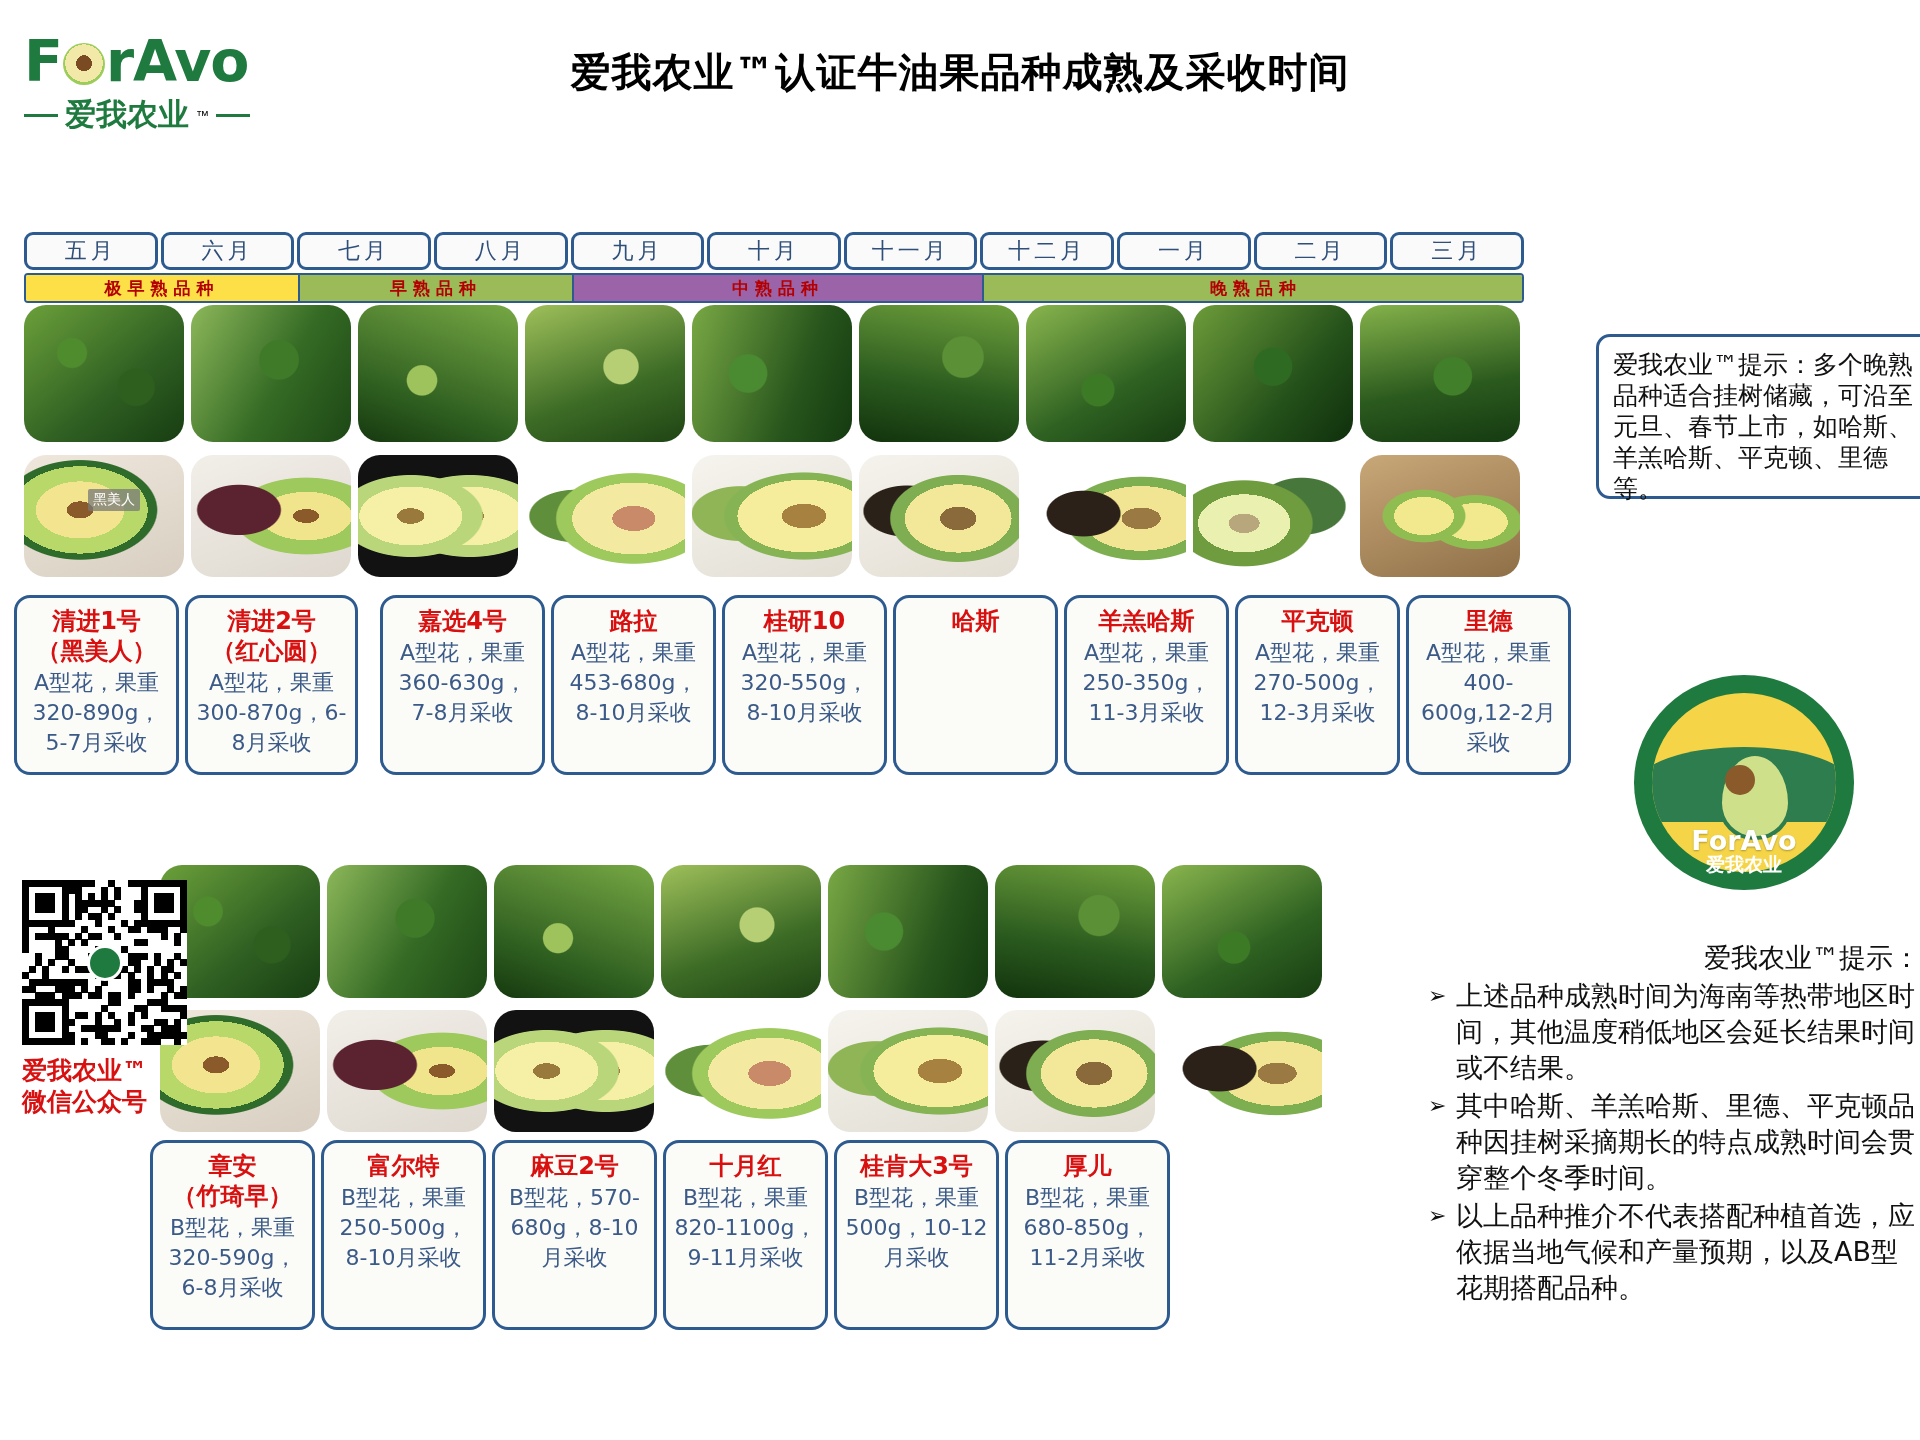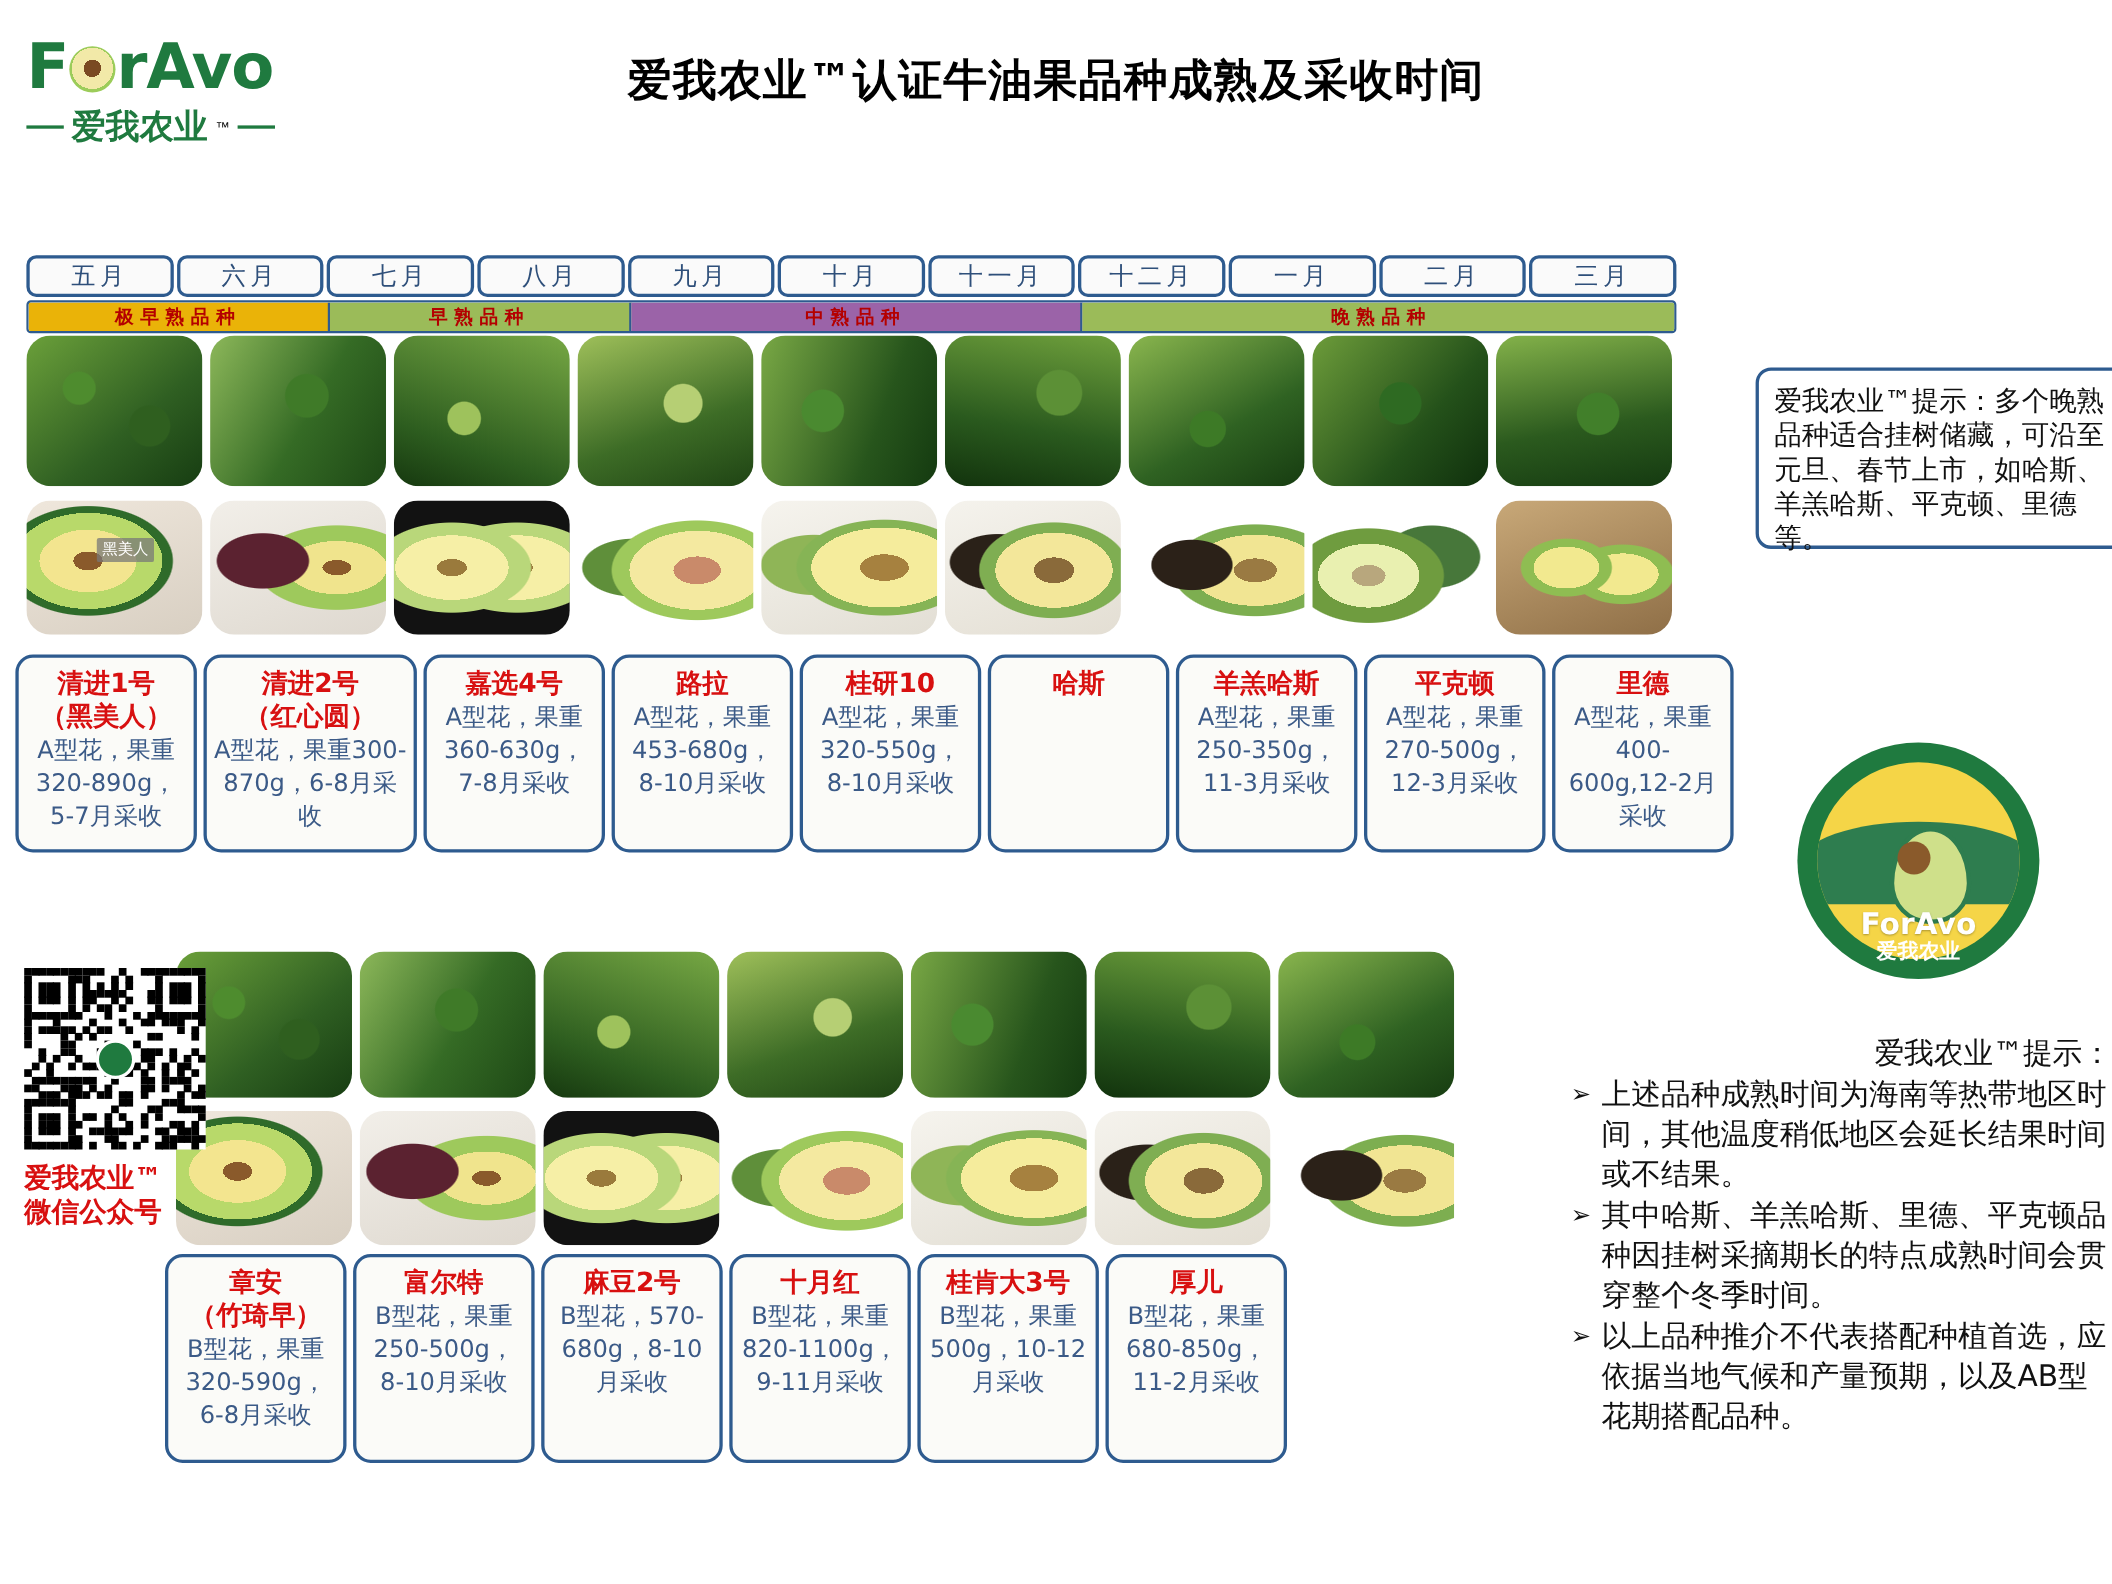--- a/index.html
+++ b/index.html
@@ -177,21 +177,21 @@
       <div class="month-cell">八月</div>
       <div class="month-cell">九月</div>
       <div class="month-cell">十月</div>
       <div class="month-cell">十一月</div>
       <div class="month-cell">十二月</div>
       <div class="month-cell">一月</div>
       <div class="month-cell">二月</div>
       <div class="month-cell">三月</div>
     </div>
   <div class="season-row" id="season-row">
-      <div class="season-band" style="flex: 0 0 18.1818%; background: #eab308;">极早熟品种</div>
+      <div class="season-band" style="flex: 0 0 18.1818%; background: #fde047;">极早熟品种</div>
       <div class="season-band" style="flex: 0 0 18.1818%; background: rgb(155, 187, 89);">早熟品种</div>
       <div class="season-band" style="flex: 0 0 27.2727%; background: rgb(155, 99, 168);">中熟品种</div>
       <div class="season-band" style="flex: 0 0 36.3636%; background: rgb(155, 187, 89);">晚熟品种</div>
     </div>
 </div>
 
 <div class="photo-row" id="r1-trees" style="left:24px;top:305px;">
     <div class="photo" style="width: 160px; height: 137px; margin-right: 7px; background: radial-gradient(circle at 30% 35%, rgb(78, 140, 46) 0px, rgb(78, 140, 46) 10%, transparent 11%), radial-gradient(circle at 70% 60%, rgb(47, 95, 31) 0px, rgb(47, 95, 31) 13%, transparent 14%), linear-gradient(140deg, rgb(107, 160, 58), rgb(47, 95, 34) 60%, rgb(23, 61, 18));"></div>
     <div class="photo" style="width: 160px; height: 137px; margin-right: 7px; background: radial-gradient(circle at 55% 40%, rgb(63, 122, 40) 0px, rgb(63, 122, 40) 16%, transparent 17%), linear-gradient(120deg, rgb(141, 184, 90), rgb(53, 107, 37) 55%, rgb(29, 71, 21));"></div>
     <div class="photo" style="width: 160px; height: 137px; margin-right: 7px; background: radial-gradient(circle at 40% 55%, rgb(158, 194, 92) 0px, rgb(158, 194, 92) 12%, transparent 13%), linear-gradient(200deg, rgb(119, 168, 68), rgb(45, 93, 31) 70%, rgb(22, 56, 15));"></div>
@@ -213,21 +213,21 @@
     <div class="photo" style="width: 160px; height: 122px; margin-right: 7px; background: radial-gradient(at 32% 56%, rgb(184, 167, 125) 0px, rgb(184, 167, 125) 10%, rgb(233, 240, 176) 10%, rgb(233, 240, 176) 30%, rgb(111, 156, 63) 30%, rgb(111, 156, 63) 44%, transparent 45%), radial-gradient(at 68% 42%, rgb(71, 119, 58) 0px, rgb(71, 119, 58) 28%, transparent 29%), rgb(255, 255, 255);"></div>
     <div class="photo" style="width: 160px; height: 122px; margin-right: 7px; background: radial-gradient(at 40% 50%, rgb(242, 233, 143) 0px, rgb(242, 233, 143) 22%, rgb(143, 189, 82) 22%, rgb(143, 189, 82) 30%, transparent 31%), radial-gradient(at 72% 55%, rgb(242, 233, 143) 0px, rgb(242, 233, 143) 20%, rgb(143, 189, 82) 20%, rgb(143, 189, 82) 28%, transparent 29%), linear-gradient(160deg, rgb(200, 168, 120), rgb(143, 111, 71));"></div>
   </div>
 
 <div class="card-row" id="r1-cards" style="left:14px;top:595px;">
     <div class="card" style="width: 165px; min-height: 180px; margin-right: 6px;">
       <div class="cname">清进1号</div>
       <div class="calias">（黑美人）</div>
       <div class="cdesc">A型花，果重320-890g，5-7月采收</div>
     </div>
-    <div class="card" style="width: 194px; min-height: 180px; margin-right: 6px;">
+    <div class="card" style="width: 173px; min-height: 180px; margin-right: 22px;">
       <div class="cname">清进2号</div>
       <div class="calias">（红心圆）</div>
       <div class="cdesc">A型花，果重300-870g，6-8月采收</div>
     </div>
     <div class="card" style="width: 165px; min-height: 180px; margin-right: 6px;">
       <div class="cname">嘉选4号</div>
       <div class="cdesc">A型花，果重360-630g，7-8月采收</div>
     </div>
     <div class="card" style="width: 165px; min-height: 180px; margin-right: 6px;">
       <div class="cname">路拉</div>

